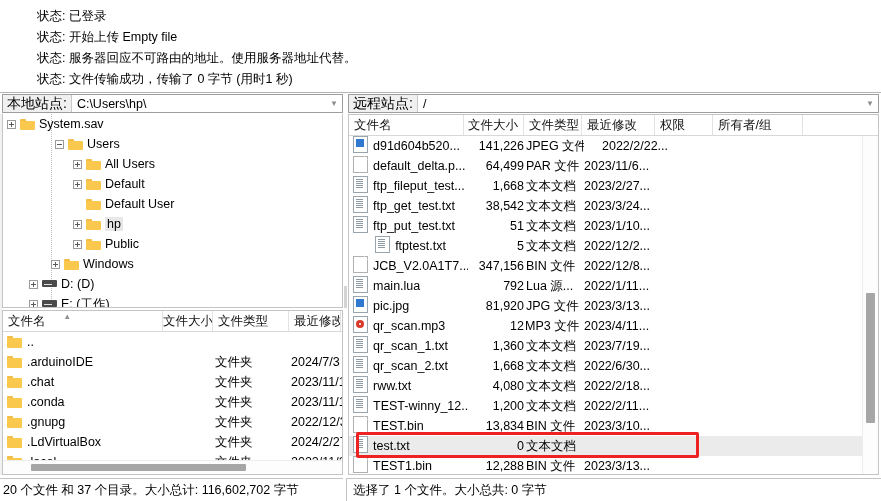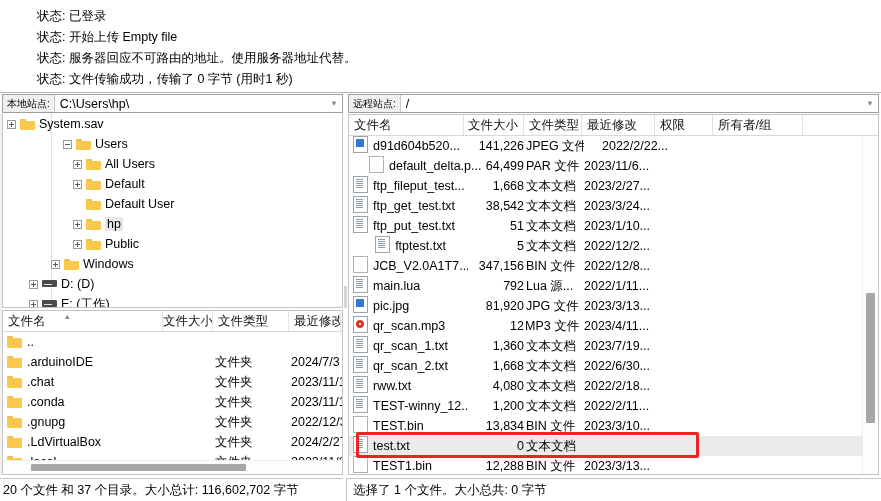--- a/index.html
+++ b/index.html
@@ -86,21 +86,21 @@
     align-items: center;
   }
   .site-box.local { left: 2px; width: 341px; }
   .site-box.remote { left: 348px; width: 531px; }
   .site-label {
     height: 17px;
     line-height: 17px;
     padding: 0 4px 0 4px;
     background: #f0f0f0;
     border-right: 1px solid #c8c8c8;
-    font-size: 10px;
+    font-size: 14px;
     white-space: nowrap;
   }
   .site-value {
     padding-left: 5px;
     font-size: 12.5px;
     white-space: nowrap;
     flex: 1;
     overflow: hidden;
   }
   .site-caret {
@@ -466,21 +466,21 @@
       <span class="site-caret">▾</span>
     </div>
   </div>
 
   <div class="edge-left"></div>
 
   <div class="local-tree">
     <div class="guide" style="left:48px;"></div>
     <div id="tree-host">
         <div class="tree-node" style=""><span class="expander plus"></span><span class="folder-ic"></span><span class="lbl">System.sav</span></div>
-        <div class="tree-node" style="padding-left: 60px;"><span class="expander minus"></span><span class="folder-ic"></span><span class="lbl">Users</span></div>
+        <div class="tree-node" style="padding-left: 32px; margin-left: 20px;"><span class="expander minus"></span><span class="folder-ic"></span><span class="lbl">Users</span></div>
         <div class="tree-node" style="padding-left: 70px;"><span class="expander plus"></span><span class="folder-ic"></span><span class="lbl">All Users</span></div>
         <div class="tree-node" style="padding-left: 70px;"><span class="expander plus"></span><span class="folder-ic"></span><span class="lbl">Default</span></div>
         <div class="tree-node" style="padding-left: 70px;"><span class="expander none"></span><span class="folder-ic"></span><span class="lbl">Default User</span></div>
         <div class="tree-node" style="padding-left: 70px;"><span class="expander plus"></span><span class="folder-ic"></span><span class="lbl sel">hp</span></div>
         <div class="tree-node" style="padding-left: 70px;"><span class="expander plus"></span><span class="folder-ic"></span><span class="lbl">Public</span></div>
         <div class="tree-node" style="padding-left: 48px;"><span class="expander plus"></span><span class="folder-ic"></span><span class="lbl">Windows</span></div>
         <div class="tree-node" style="padding-left: 26px;"><span class="expander plus"></span><span class="drive-ic"></span><span class="lbl">D: (D)</span></div>
         <div class="tree-node" style="padding-left: 26px;"><span class="expander plus"></span><span class="drive-ic"></span><span class="lbl">E: (工作)</span></div>
       </div>
   </div>
@@ -557,21 +557,21 @@
       <div class="col-h" style="left:454px;width:61px; border-right:none;"></div>
     </div>
     <div class="rows" id="remote-rows">
         <div class="row">
           <div class="cell" style="left: 0px; width: 115px; padding-left: 4px;"><span class="fic image"></span><span>d91d604b520...</span></div>
           <div class="cell num" style="left: 115px; width: 60px; padding-right: 6px;">141,226</div>
           <div class="cell" style="left: 175px; width: 58px; padding-left: 2px;">JPEG 文件</div>
           <div class="cell" style="left: 233px; width: 75px; padding-left: 20px;">2022/2/22...</div>
         </div>
         <div class="row">
-          <div class="cell" style="left: 16px; width: 115px; padding-left: 4px;"><span class="fic page"></span><span>default_delta.p...</span></div>
+          <div class="cell" style="left: 0px; width: 115px; padding-left: 4px;"><span class="fic page"></span><span>default_delta.p...</span></div>
           <div class="cell num" style="left: 115px; width: 60px; padding-right: 6px;">64,499</div>
           <div class="cell" style="left: 175px; width: 58px; padding-left: 2px;">PAR 文件</div>
           <div class="cell" style="left: 233px; width: 75px; padding-left: 2px;">2023/11/6...</div>
         </div>
         <div class="row">
           <div class="cell" style="left: 0px; width: 115px; padding-left: 4px;"><span class="fic text"></span><span>ftp_fileput_test...</span></div>
           <div class="cell num" style="left: 115px; width: 60px; padding-right: 6px;">1,668</div>
           <div class="cell" style="left: 175px; width: 58px; padding-left: 2px;">文本文档</div>
           <div class="cell" style="left: 233px; width: 75px; padding-left: 2px;">2023/2/27...</div>
         </div>

